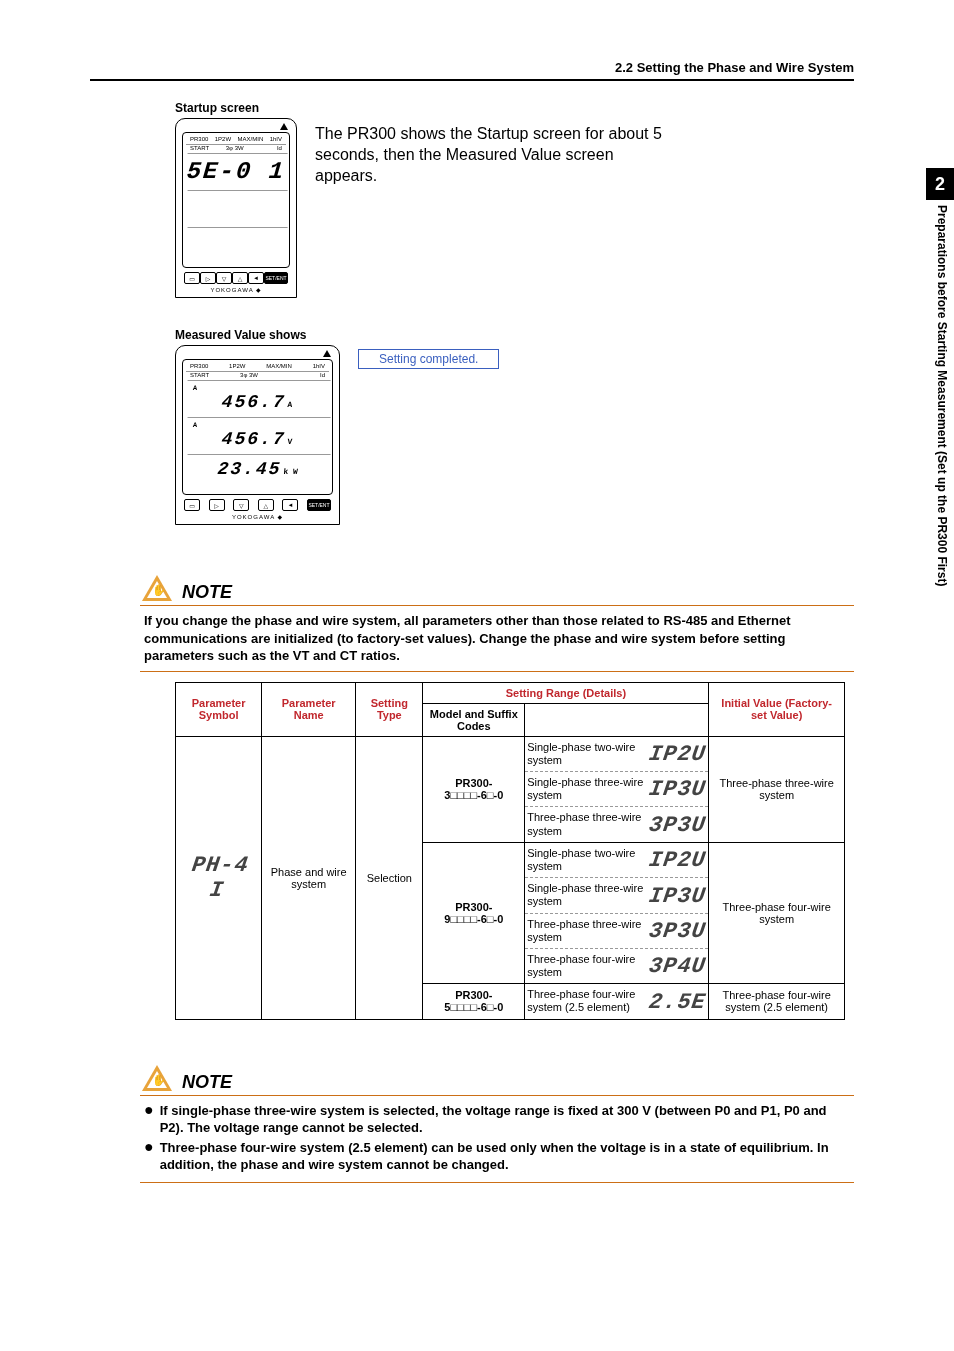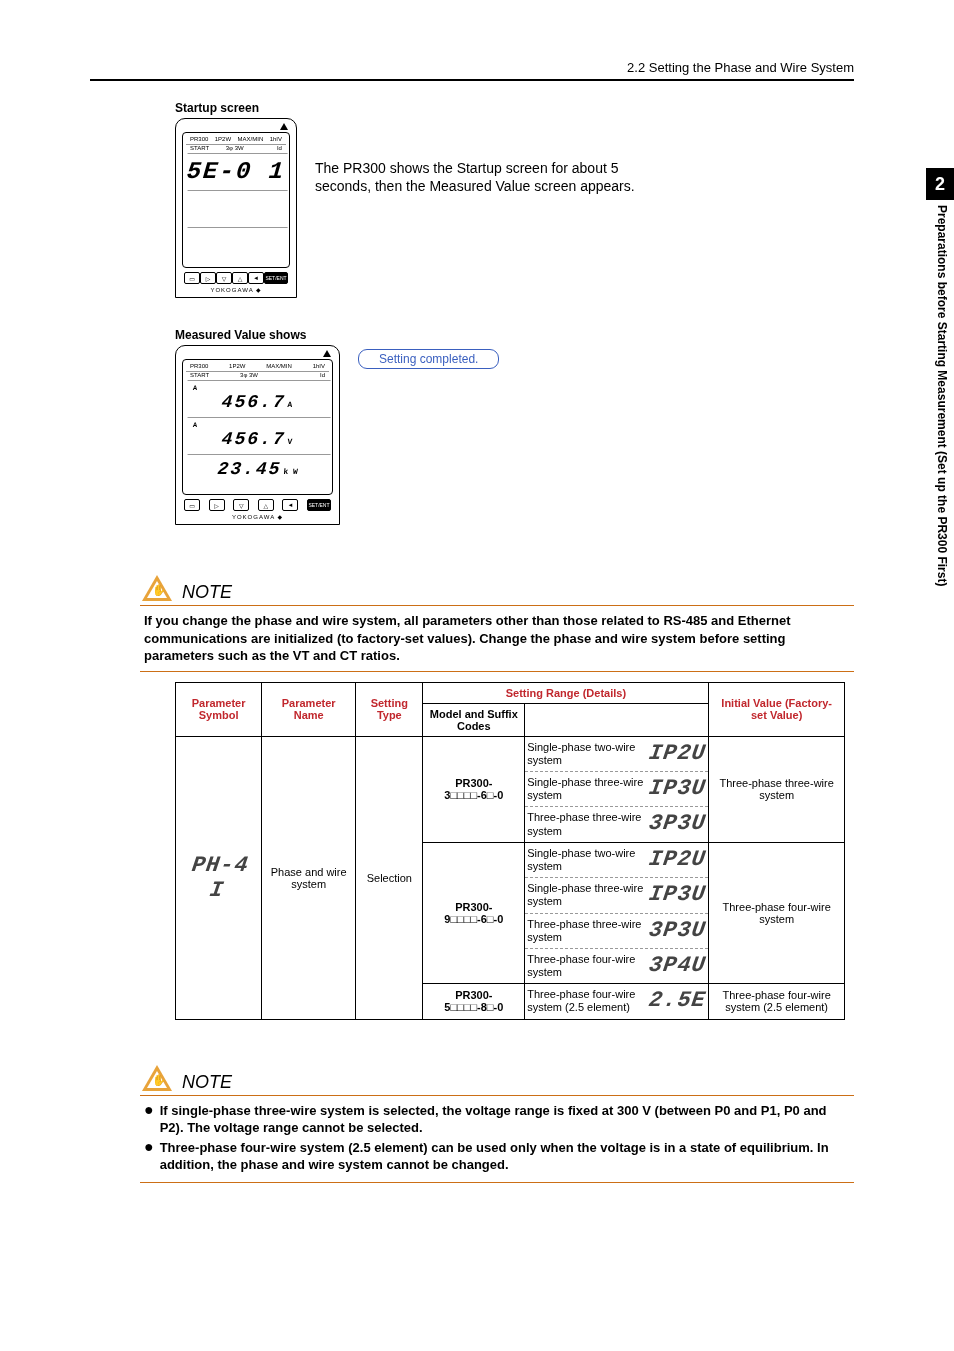--- a/index.html
+++ b/index.html
@@ -12,21 +12,21 @@
   }
   .page {
     width: 954px;
     height: 1351px;
     position: relative;
     box-sizing: border-box;
     padding: 60px 100px 30px 90px;
   }
   .section-header {
     text-align: right;
-    font-weight: normal;
+    font-weight: bold;
     font-size: 13px;
     padding-bottom: 4px;
     border-bottom: 2px solid #000;
     margin-bottom: 20px;
   }
   .chapter-tab {
     position: absolute;
     right: 0;
     top: 168px;
     width: 28px;
@@ -107,29 +107,28 @@
   .lcd-label { font-size:7px;font-style:normal;text-align:left;padding-left:6px;line-height:1;}
   .dev-btns {
     display:flex; justify-content:space-between; margin-top:4px; padding:0 2px;
   }
   .btn {
     width:14px;height:10px;border:1px solid #000;border-radius:2px;display:flex;align-items:center;justify-content:center;font-size:6px;
   }
   .btn.wide { width:22px; background:#000;color:#fff;font-size:5px;}
   .dev-brand { text-align:center;font-size:6px;letter-spacing:1px;margin-top:2px;}
   .screen-desc {
-    font-size: 14px;
+    font-size: 16px;
     line-height: 1.3;
     padding-top: 6px;
-    margin-top: 35px;
   }
   .badge {
     border: 1px solid #3a5fbf;
     color: #3a5fbf;
-    border-radius: 9px;
+    border-radius: 0;
     padding: 2px 20px;
     font-size: 12px;
     display: inline-block;
     margin-top: 4px;
   }
 
   .note-block {
     margin: 15px 0 10px 50px;
     border-bottom: 1.5px solid #cc6f16;
   }
@@ -144,21 +143,21 @@
   .warn-triangle {
     width:0;height:0;border-left:15px solid transparent;border-right:15px solid transparent;border-bottom:26px solid #e8a33a;position:relative;
   }
   .warn-triangle::after{
     content:"";position:absolute;left:-10px;top:6px;width:0;height:0;border-left:10px solid transparent;border-right:10px solid transparent;border-bottom:17px solid #fff;
   }
   .warn-hand {
     position:absolute; left:-5px; top:9px; font-size:11px; z-index:2;
   }
   .note-title {
-    font-size: 18px;font-weight:normal;font-style:italic;margin-top:27px;
+    font-size: 18px;font-weight:bold;font-style:italic;margin-top:27px;
   }
   .note-body {
     font-size: 13px; font-weight:bold; line-height:1.35; padding: 6px 4px 6px 4px;
   }
   .bullet { display:flex; gap:6px; margin-bottom:2px;}
   .dot { font-size:16px;line-height:1;}
 
   .subhead {
     font-weight: bold;
     font-size: 15px;
@@ -189,21 +188,21 @@
     font-style: italic;
     font-weight: bold;
     font-size: 22px;
     letter-spacing: 1px;
     transform: skewX(-8deg);
     display:inline-block;
     color:#444;
   }
   .seg.big { font-size: 22px;}
   .range-cell {
-    display:flex; align-items:flex-start; justify-content:space-between; gap:2px;
+    display:flex; align-items:flex-end; justify-content:space-between; gap:2px;
     border-bottom: 1px dashed #999;
     padding: 4px 2px;
   }
   .range-cell:last-child { border-bottom: none;}
   .range-text { font-size: 11px; line-height:1.2;}
   td.nopad { padding:0 !important;}
   td.center{text-align:center;}
 
   .footer {
     position:absolute; bottom:28px; left:90px; right:100px;
@@ -374,21 +373,21 @@
             </div>
         <div class="range-cell">
               <span class="range-text">Three-phase four-wire system</span>
               <span class="seg">3P4U</span>
             </div>
       </td>
       <td class="center">Three-phase four-wire system</td>
     </tr>
 
     <tr>
-      <td class="center"><b>PR300-5□□□□-8□-0</b></td>
+      <td class="center"><b>PR300-5□□□□-6□-0</b></td>
       <td class="nopad">
         <div class="range-cell">
               <span class="range-text">Three-phase four-wire system (2.5 element)</span>
               <span class="seg">2.5E</span>
             </div>
       </td>
       <td class="center">Three-phase four-wire system (2.5 element)</td>
     </tr>
   </tbody>
     </table>

